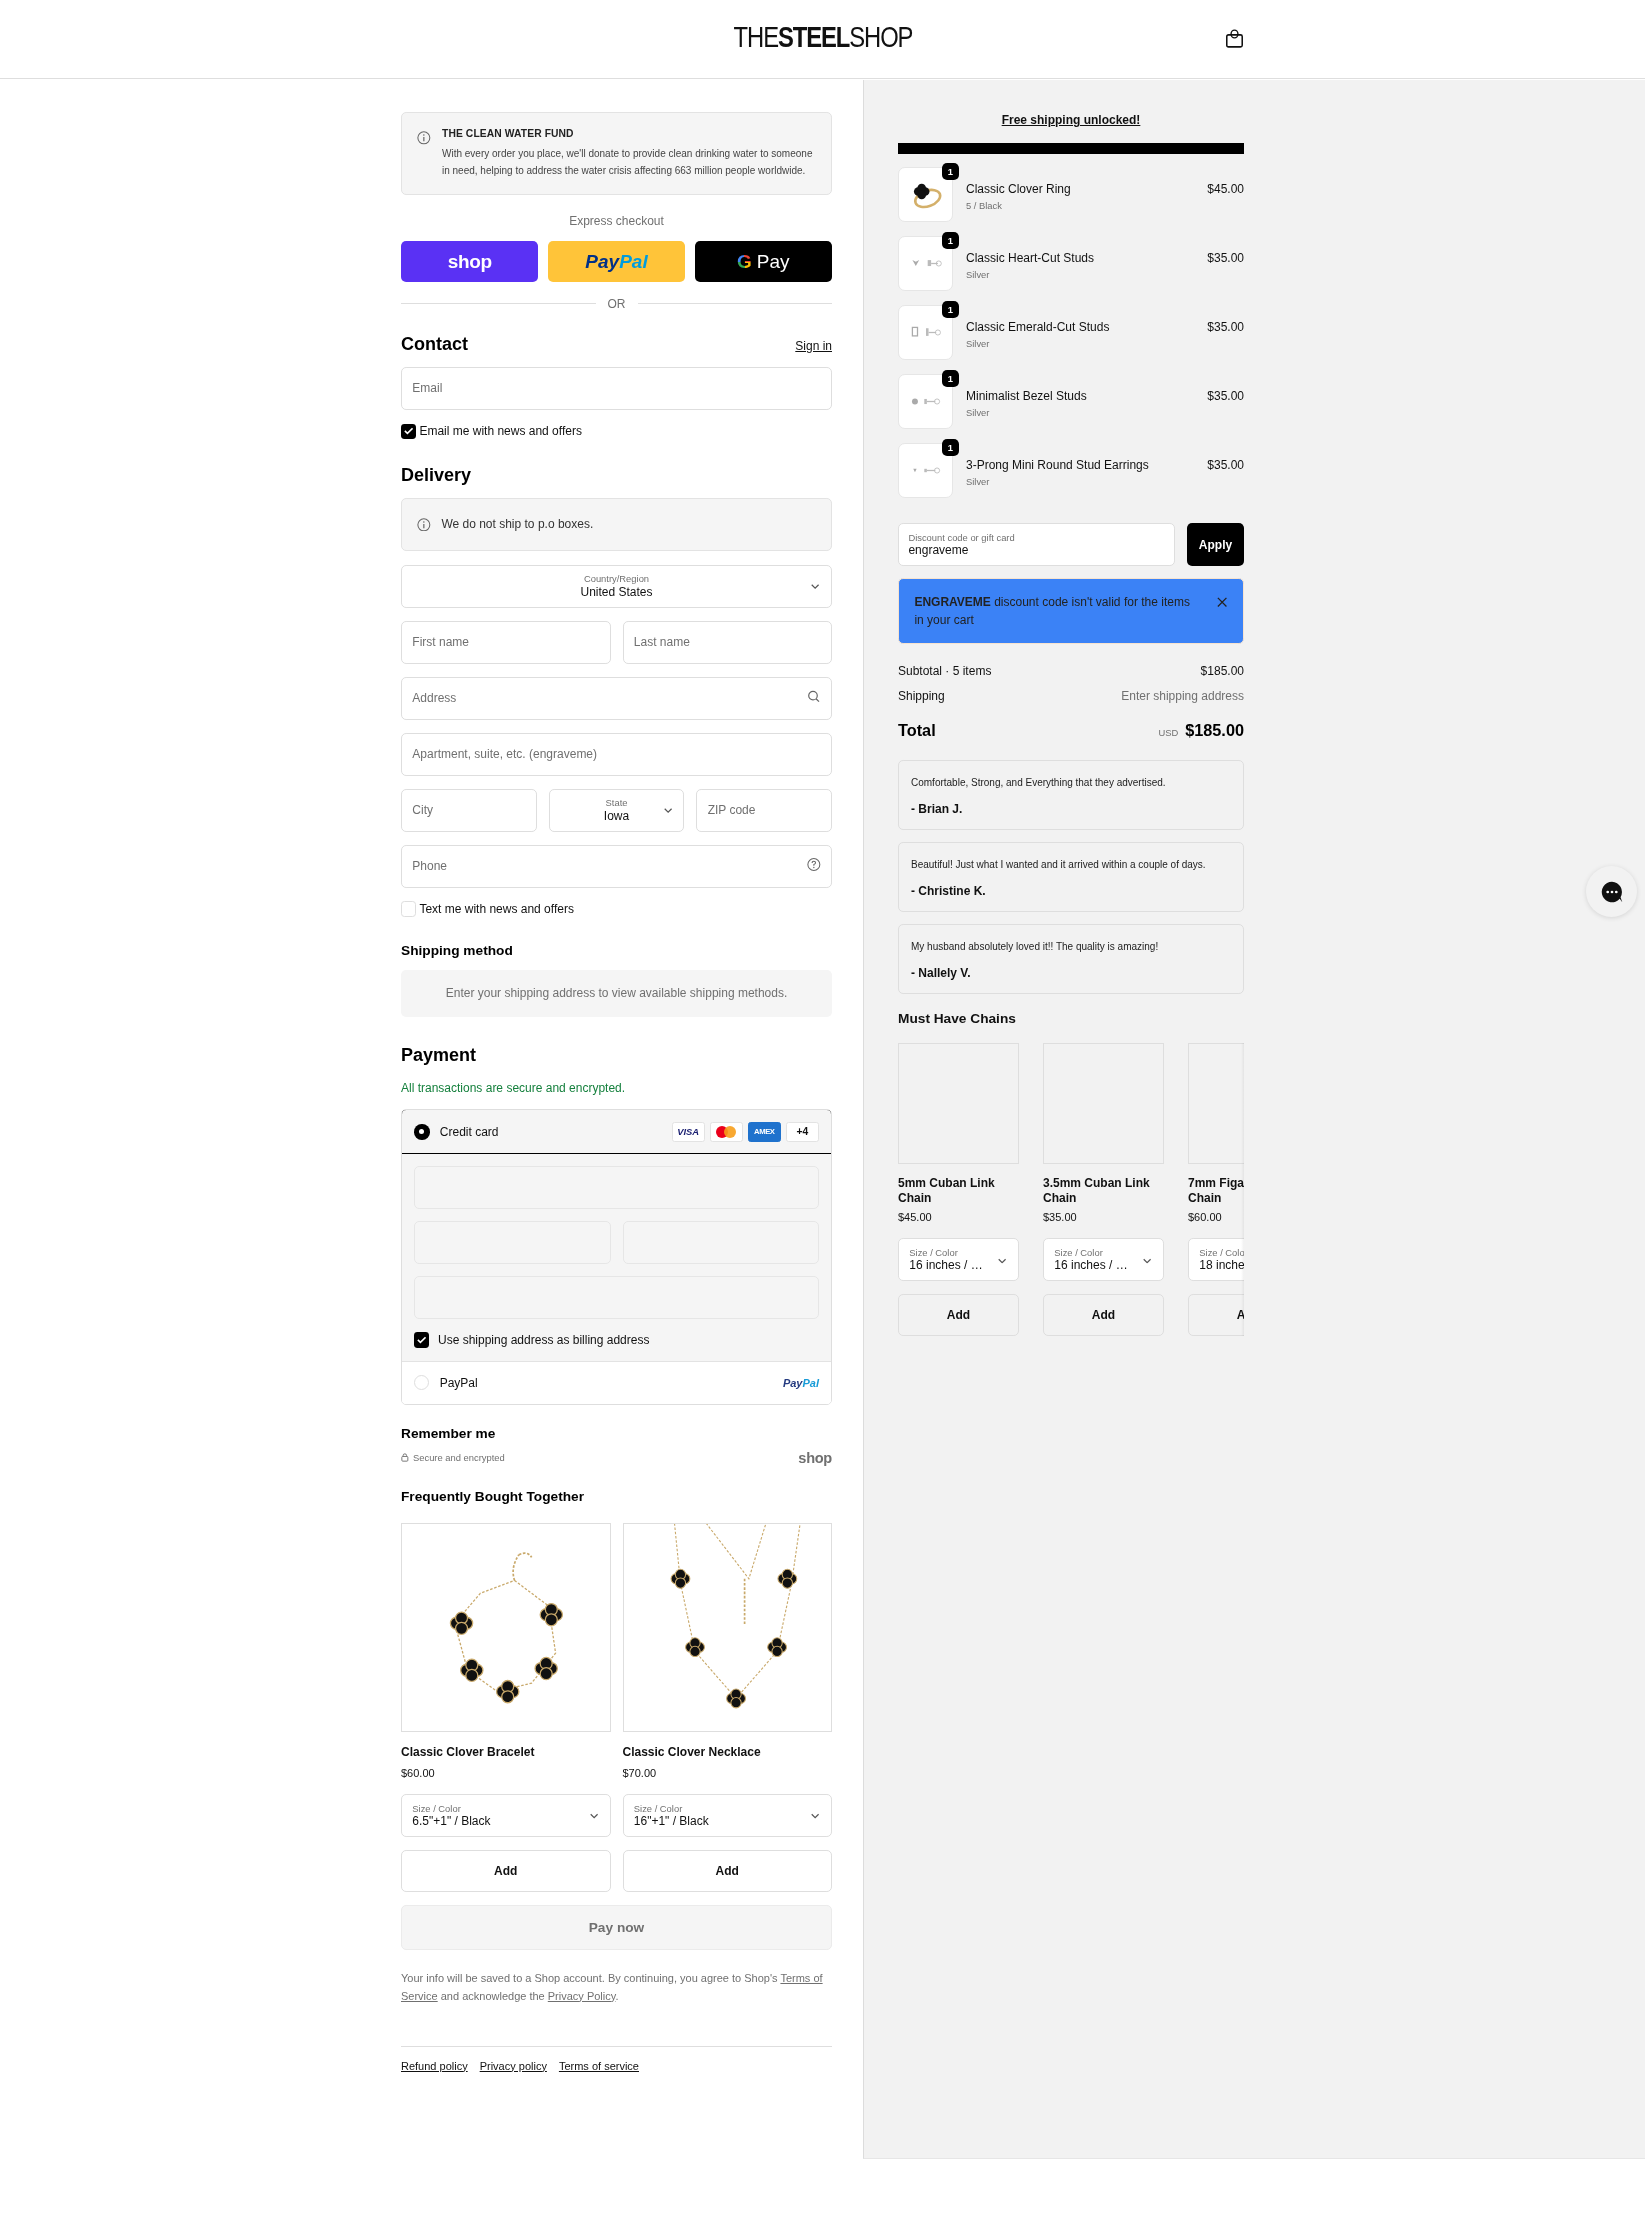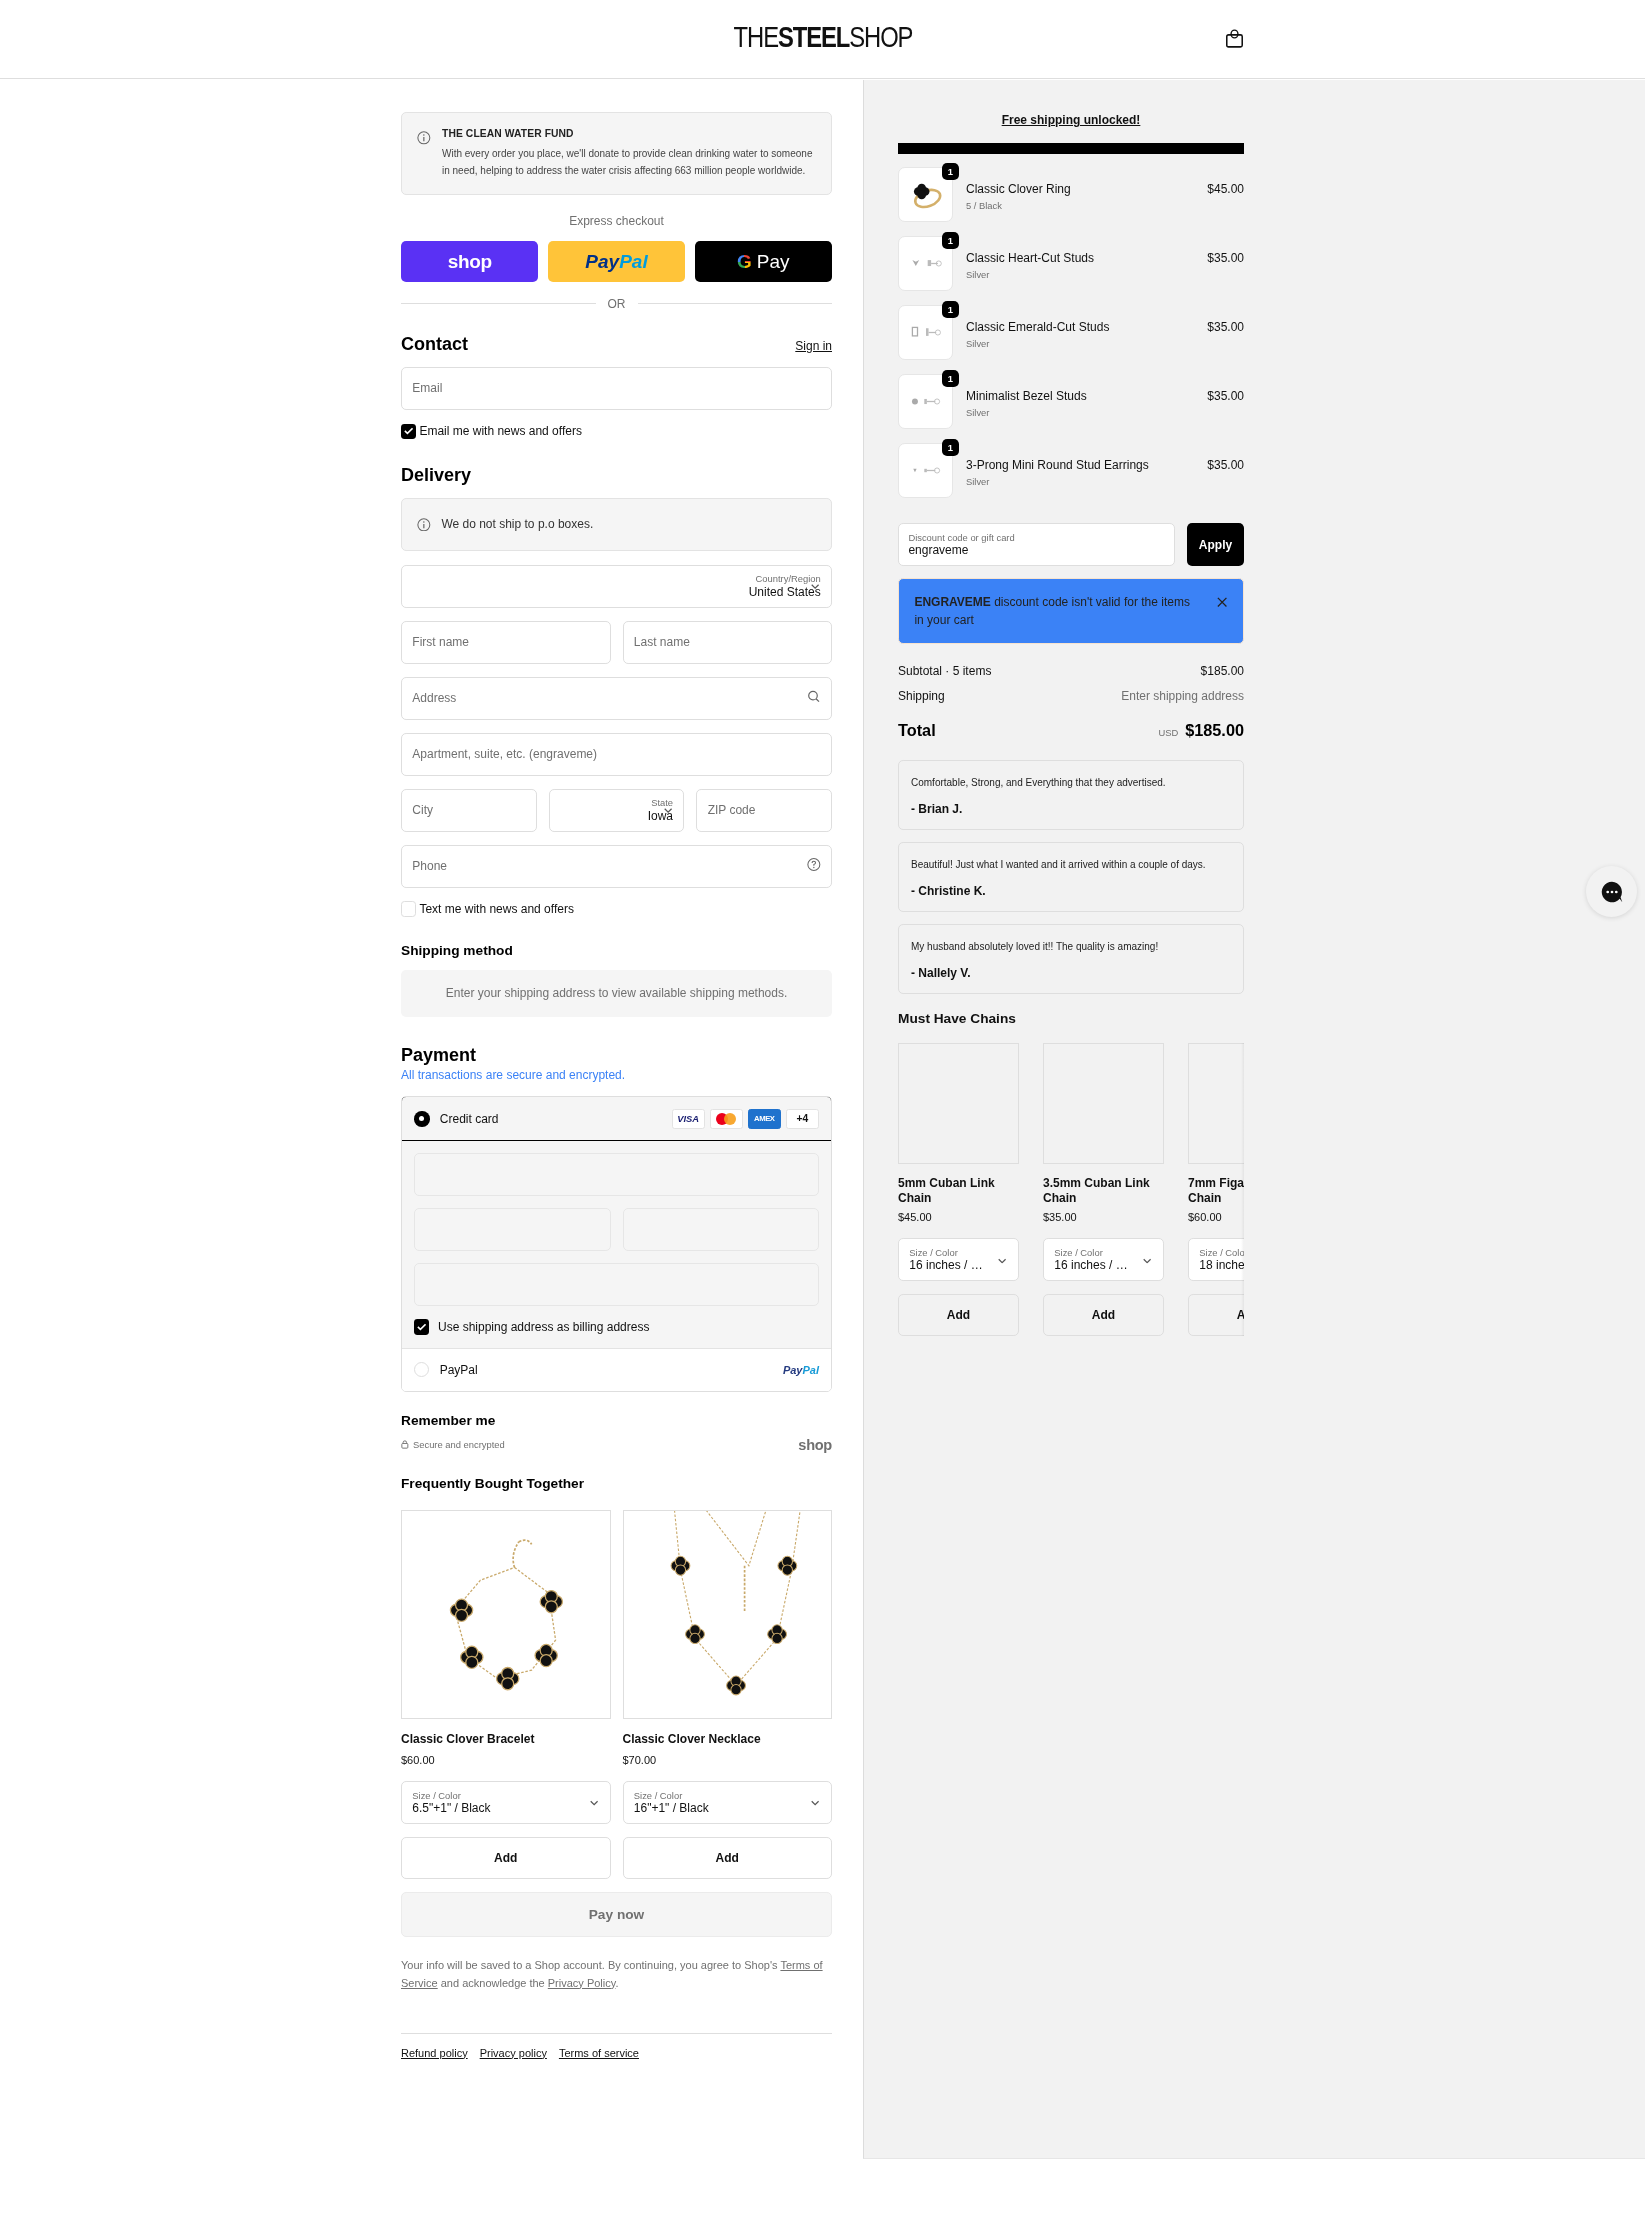--- a/index.html
+++ b/index.html
@@ -28,39 +28,39 @@
   .xbtn.gpay { background: #000; color: #fff; font-size: 19px; }
   .xbtn.gpay .g { font-weight: 700; margin-right: 5.1px; background: conic-gradient(#ea4335 0 25%, #fbbc05 25% 50%, #34a853 50% 75%, #4285f4 75%); -webkit-background-clip: text; background-clip: text; color: transparent; }
   .or-row { display: flex; align-items: center; margin-top: 14.6px; color: #707070; font-size: 12px; }
   .or-row .line { flex: 1; height: 0.9px; background: #dedede; }
   .or-row span { padding: 0 12px; }
 
   .section-title { font-size: 18px; font-weight: 700; }
   .contact-head { display: flex; justify-content: space-between; align-items: baseline; margin-top: 23px; }
   .signin { font-size: 12px; text-decoration: underline; color: #111; cursor: pointer; }
   .field { border: 0.9px solid #dedede; border-radius: 5.1px; background: #fff; height: 43px; position: relative; padding: 0 10.3px; display: flex; align-items: center; font-size: 12px; color: #707070; }
-  .field.labeled { flex-direction: column; align-items: flex-end; justify-content: center; }
+  .field.labeled { flex-direction: column; align-items: center; justify-content: center; }
   .field .flabel { font-size: 9.4px; color: #707070; line-height: 12px; }
   .field .fvalue { font-size: 12px; color: #111; line-height: 14.6px; }
   .field .suffix { position: absolute; right: 10.3px; top: 50%; transform: translateY(-50%); }
   .mt12 { margin-top: 11px; }
   .row { display: flex; gap: 12px; }
   .row > .field { flex: 1; }
 
   .check-row { display: flex; align-items: center; gap: 3px; font-size: 12px; color: #111; margin-top: 13.7px; }
   .cb { width: 15.4px; height: 15.4px; border-radius: 3.4px; display: flex; align-items: center; justify-content: center; flex-shrink: 0; cursor: pointer; }
   .cb.on { background: #000; }
   .cb.off { background: #fff; border: 0.9px solid #dedede; }
 
   .notice { background: #f5f5f5; border: 0.9px solid #e3e3e3; border-radius: 5.1px; height: 53px; display: flex; align-items: center; padding-left: 15.4px; gap: 10.3px; font-size: 12px; color: #333; }
 
   .sub-title { font-size: 13.7px; font-weight: 700; }
   .ship-placeholder { background: #f5f5f5; border-radius: 5.1px; height: 47px; display: flex; align-items: center; justify-content: center; color: #707070; font-size: 12px; margin-top: 12px; }
 
-  .payment-sub { font-size: 12px; color: #3b82f6; margin-top: 2px; }
+  .payment-sub { font-size: 12px; color: #15803d; margin-top: 15px; }
   .pay-box { margin-top: 14.6px; border: 0.9px solid #dedede; border-radius: 5.1px; overflow: hidden; }
   .pay-option-cc { height: 45px; border: 0.9px solid #000; border-radius: 5.1px 5.1px 0 0; background: #f5f5f5; display: flex; align-items: center; padding: 0 12px; position: relative; margin: -0.9px -0.9px 0 -0.9px; }
   .radio { width: 15.4px; height: 15.4px; border-radius: 50%; flex-shrink: 0; cursor: pointer; }
   .radio.on { background: #000; display: flex; align-items: center; justify-content: center; }
   .radio.on::after { content: ""; width: 5.1px; height: 5.1px; border-radius: 50%; background: #fff; }
   .radio.off { background: #fff; border: 0.9px solid #dedede; }
   .pay-label { font-size: 12px; color: #111; margin-left: 10.3px; }
   .card-logos { margin-left: auto; display: flex; gap: 5.1px; }
   .card-logo { width: 33px; height: 20.6px; border-radius: 2.6px; border: 0.9px solid #e3e3e3; background: #fff; display: flex; align-items: center; justify-content: center; font-size: 8.6px; font-weight: 700; }
   .card-logo.visa { color: #1a1f71; font-style: italic; font-size: 9.4px; }

